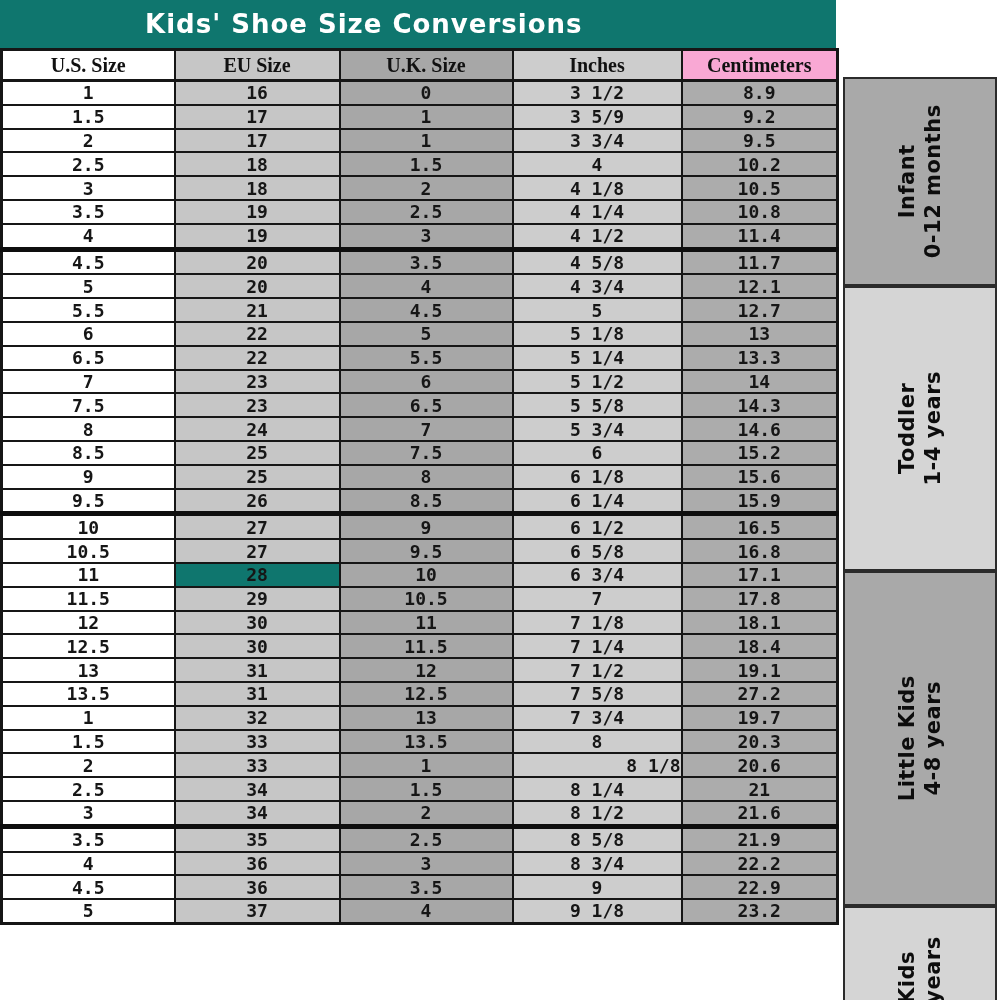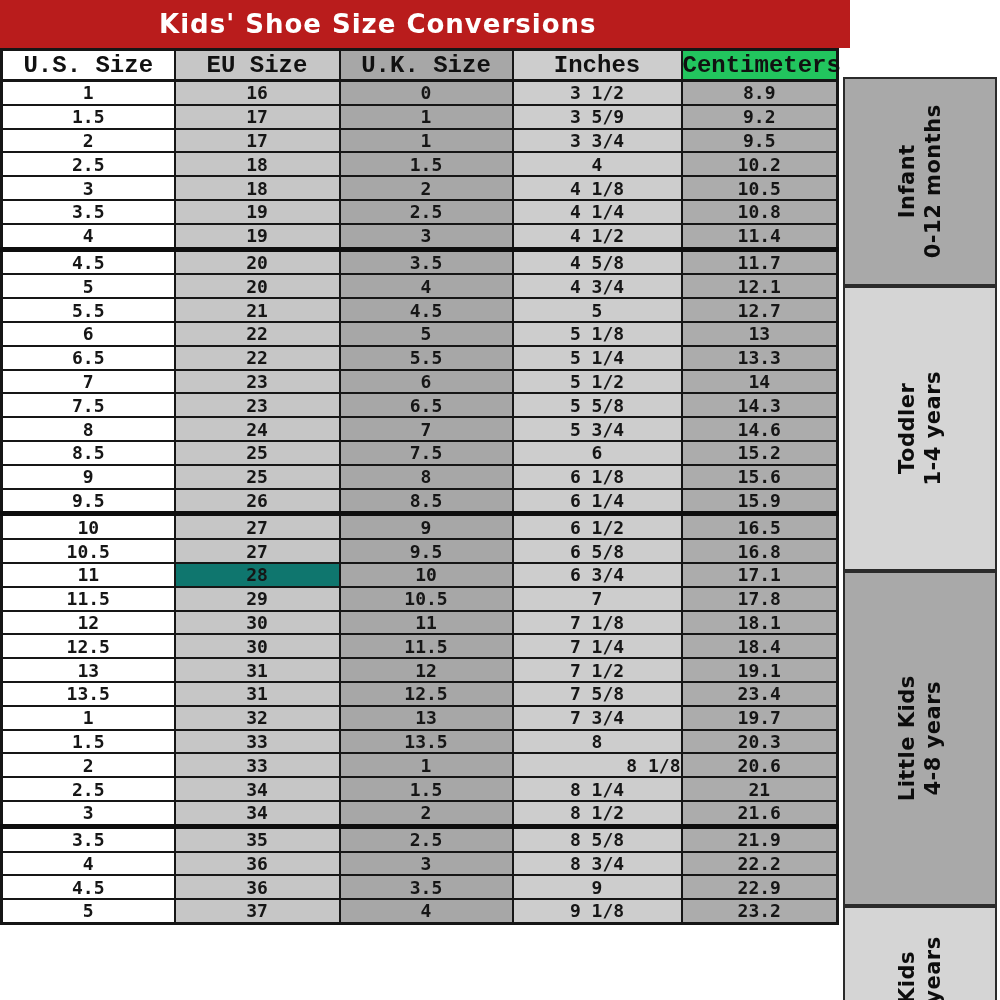--- a/index.html
+++ b/index.html
@@ -17,22 +17,22 @@
     letter-spacing:1px;font-family:"DejaVu Sans",sans-serif;
   }
   
   table.conv{
     position:absolute;left:0;top:48px;width:836px;
     border-collapse:collapse;table-layout:fixed;
     border:3px solid #161616;
   }
   table.conv th{
     height:28px;padding:0;text-align:center;vertical-align:middle;
-    font-family:Liberation Mono, monospace;
-    font-weight:bold;font-size:24px;color:#111;
+    font-family:Liberation Serif, serif;
+    font-weight:bold;font-size:20px;color:#111;
     border:2px solid #161616;border-bottom:3px solid #161616;
   }
   table.conv td{
     height:21.8px;padding:0;text-align:center;vertical-align:middle;
     font-family:"DejaVu Sans Mono",monospace;
     font-weight:bold;font-size:18px;color:#161616;
     border:2px solid #161616;
   }
   tr.section-end td{border-bottom:5px solid #0e0e0e;}
   
@@ -44,39 +44,39 @@
   }
   .vtext{
     transform:rotate(-90deg);text-align:center;white-space:nowrap;
     font-weight:bold;font-size:21px;line-height:1.25;color:#0d0d0d;
     letter-spacing:0.5px;font-family:"DejaVu Sans",sans-serif;
   }
 </style>
 </head>
 <body>
 
-<div class="title-bar" style="background: #b91c1c; padding-left: 14px;">
+<div class="title-bar" style="background: #0f766e;">
   <span style="color: rgb(255, 255, 255);">Kids' Shoe Size Conversions</span>
 </div>
 
 <table class="conv">
   <colgroup>
     <col style="width:173px">
       <col style="width:165px">
       <col style="width:173px">
     <col style="width:169px">
       <col style="width:156px">
   </colgroup>
   <thead>
     <tr>
       <th style="background: rgb(255, 255, 255);">U.S. Size</th>
       <th style="background: rgb(198, 198, 198);">EU Size</th>
       <th style="background: rgb(167, 167, 167);">U.K. Size</th>
       <th style="background: rgb(205, 205, 205);">Inches</th>
-      <th style="background: #22c55e; margin-left: 36px;">Centimeters</th>
+      <th style="background: #f9a8d4; margin-left: 36px;">Centimeters</th>
     </tr>
   </thead>
   <tbody>
       <tr>
         <td style="background: rgb(255, 255, 255);">1</td>
         <td style="background: rgb(198, 198, 198);">16</td>
         <td style="background: rgb(167, 167, 167);">0</td>
         <td style="background: rgb(205, 205, 205);">3 1/2</td>
         <td style="background: rgb(172, 172, 172);">8.9</td>
       </tr>
@@ -246,21 +246,21 @@
         <td style="background: rgb(198, 198, 198);">31</td>
         <td style="background: rgb(167, 167, 167);">12</td>
         <td style="background: rgb(205, 205, 205);">7 1/2</td>
         <td style="background: rgb(172, 172, 172);">19.1</td>
       </tr>
       <tr>
         <td style="background: rgb(255, 255, 255);">13.5</td>
         <td style="background: rgb(198, 198, 198);">31</td>
         <td style="background: rgb(167, 167, 167);">12.5</td>
         <td style="background: rgb(205, 205, 205);">7 5/8</td>
-        <td style="background: rgb(172, 172, 172);">23.4</td>
+        <td style="background: rgb(172, 172, 172);">27.2</td>
       </tr>
       <tr>
         <td style="background: rgb(255, 255, 255);">1</td>
         <td style="background: rgb(198, 198, 198);">32</td>
         <td style="background: rgb(167, 167, 167);">13</td>
         <td style="background: rgb(205, 205, 205);">7 3/4</td>
         <td style="background: rgb(172, 172, 172);">19.7</td>
       </tr>
       <tr>
         <td style="background: rgb(255, 255, 255);">1.5</td>

